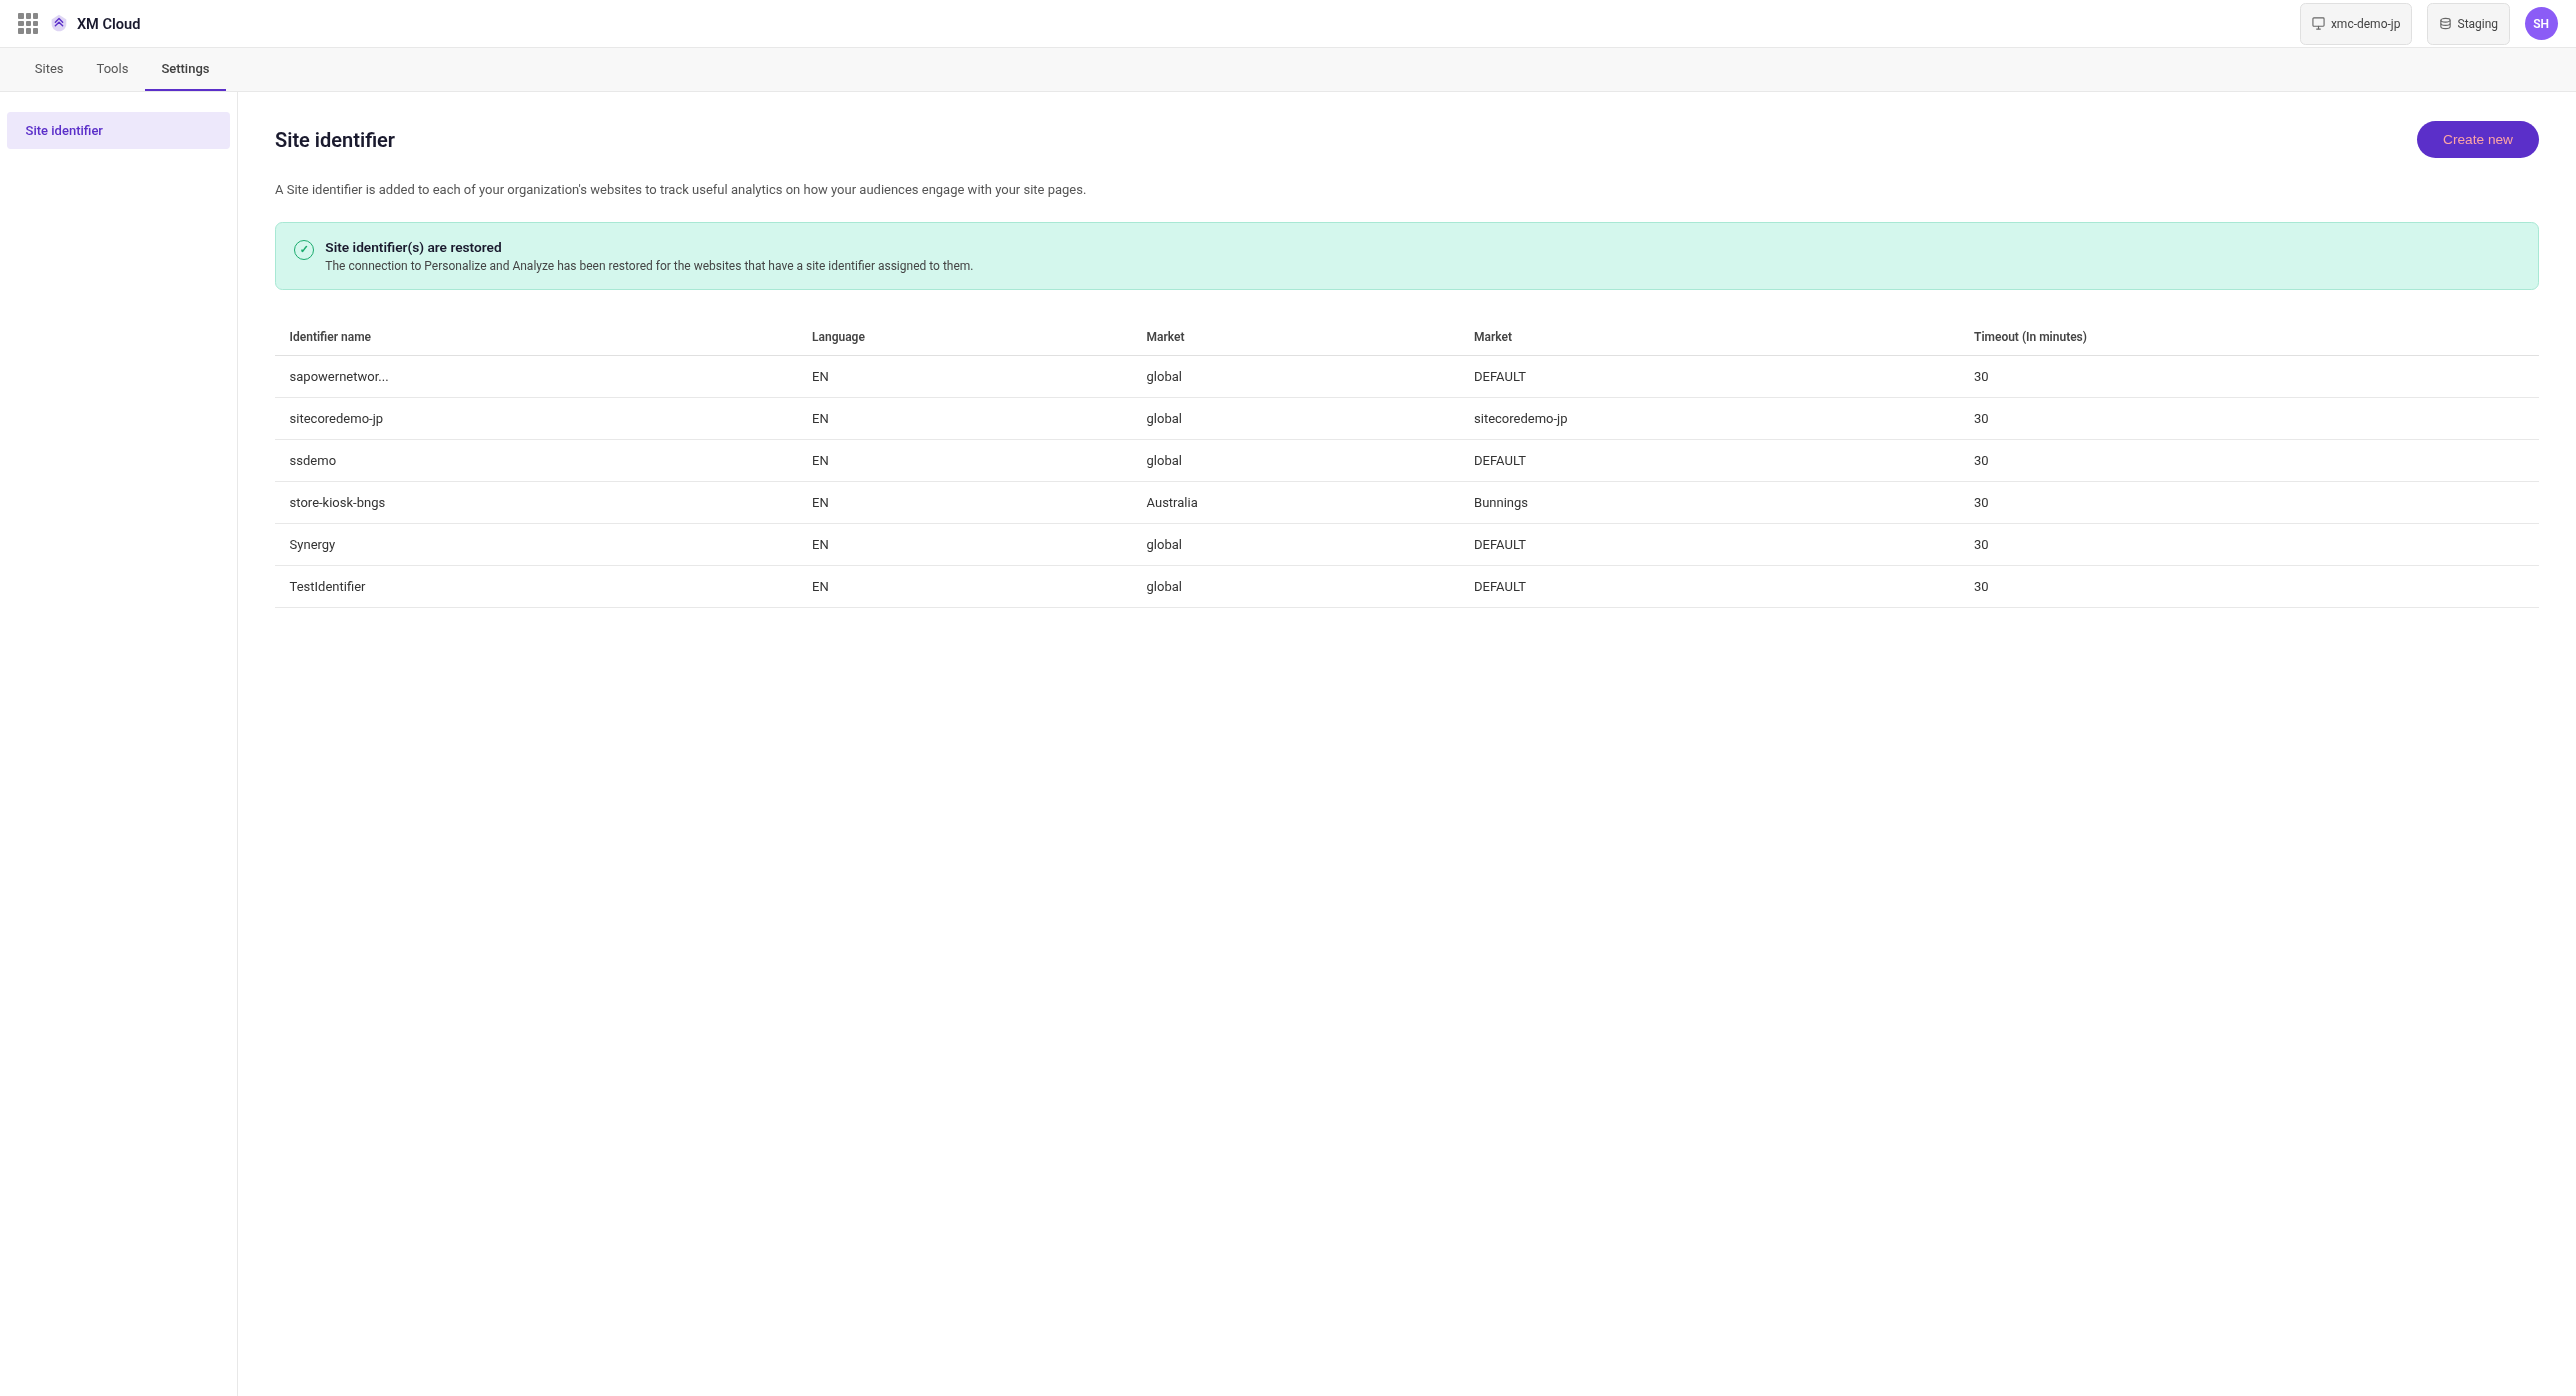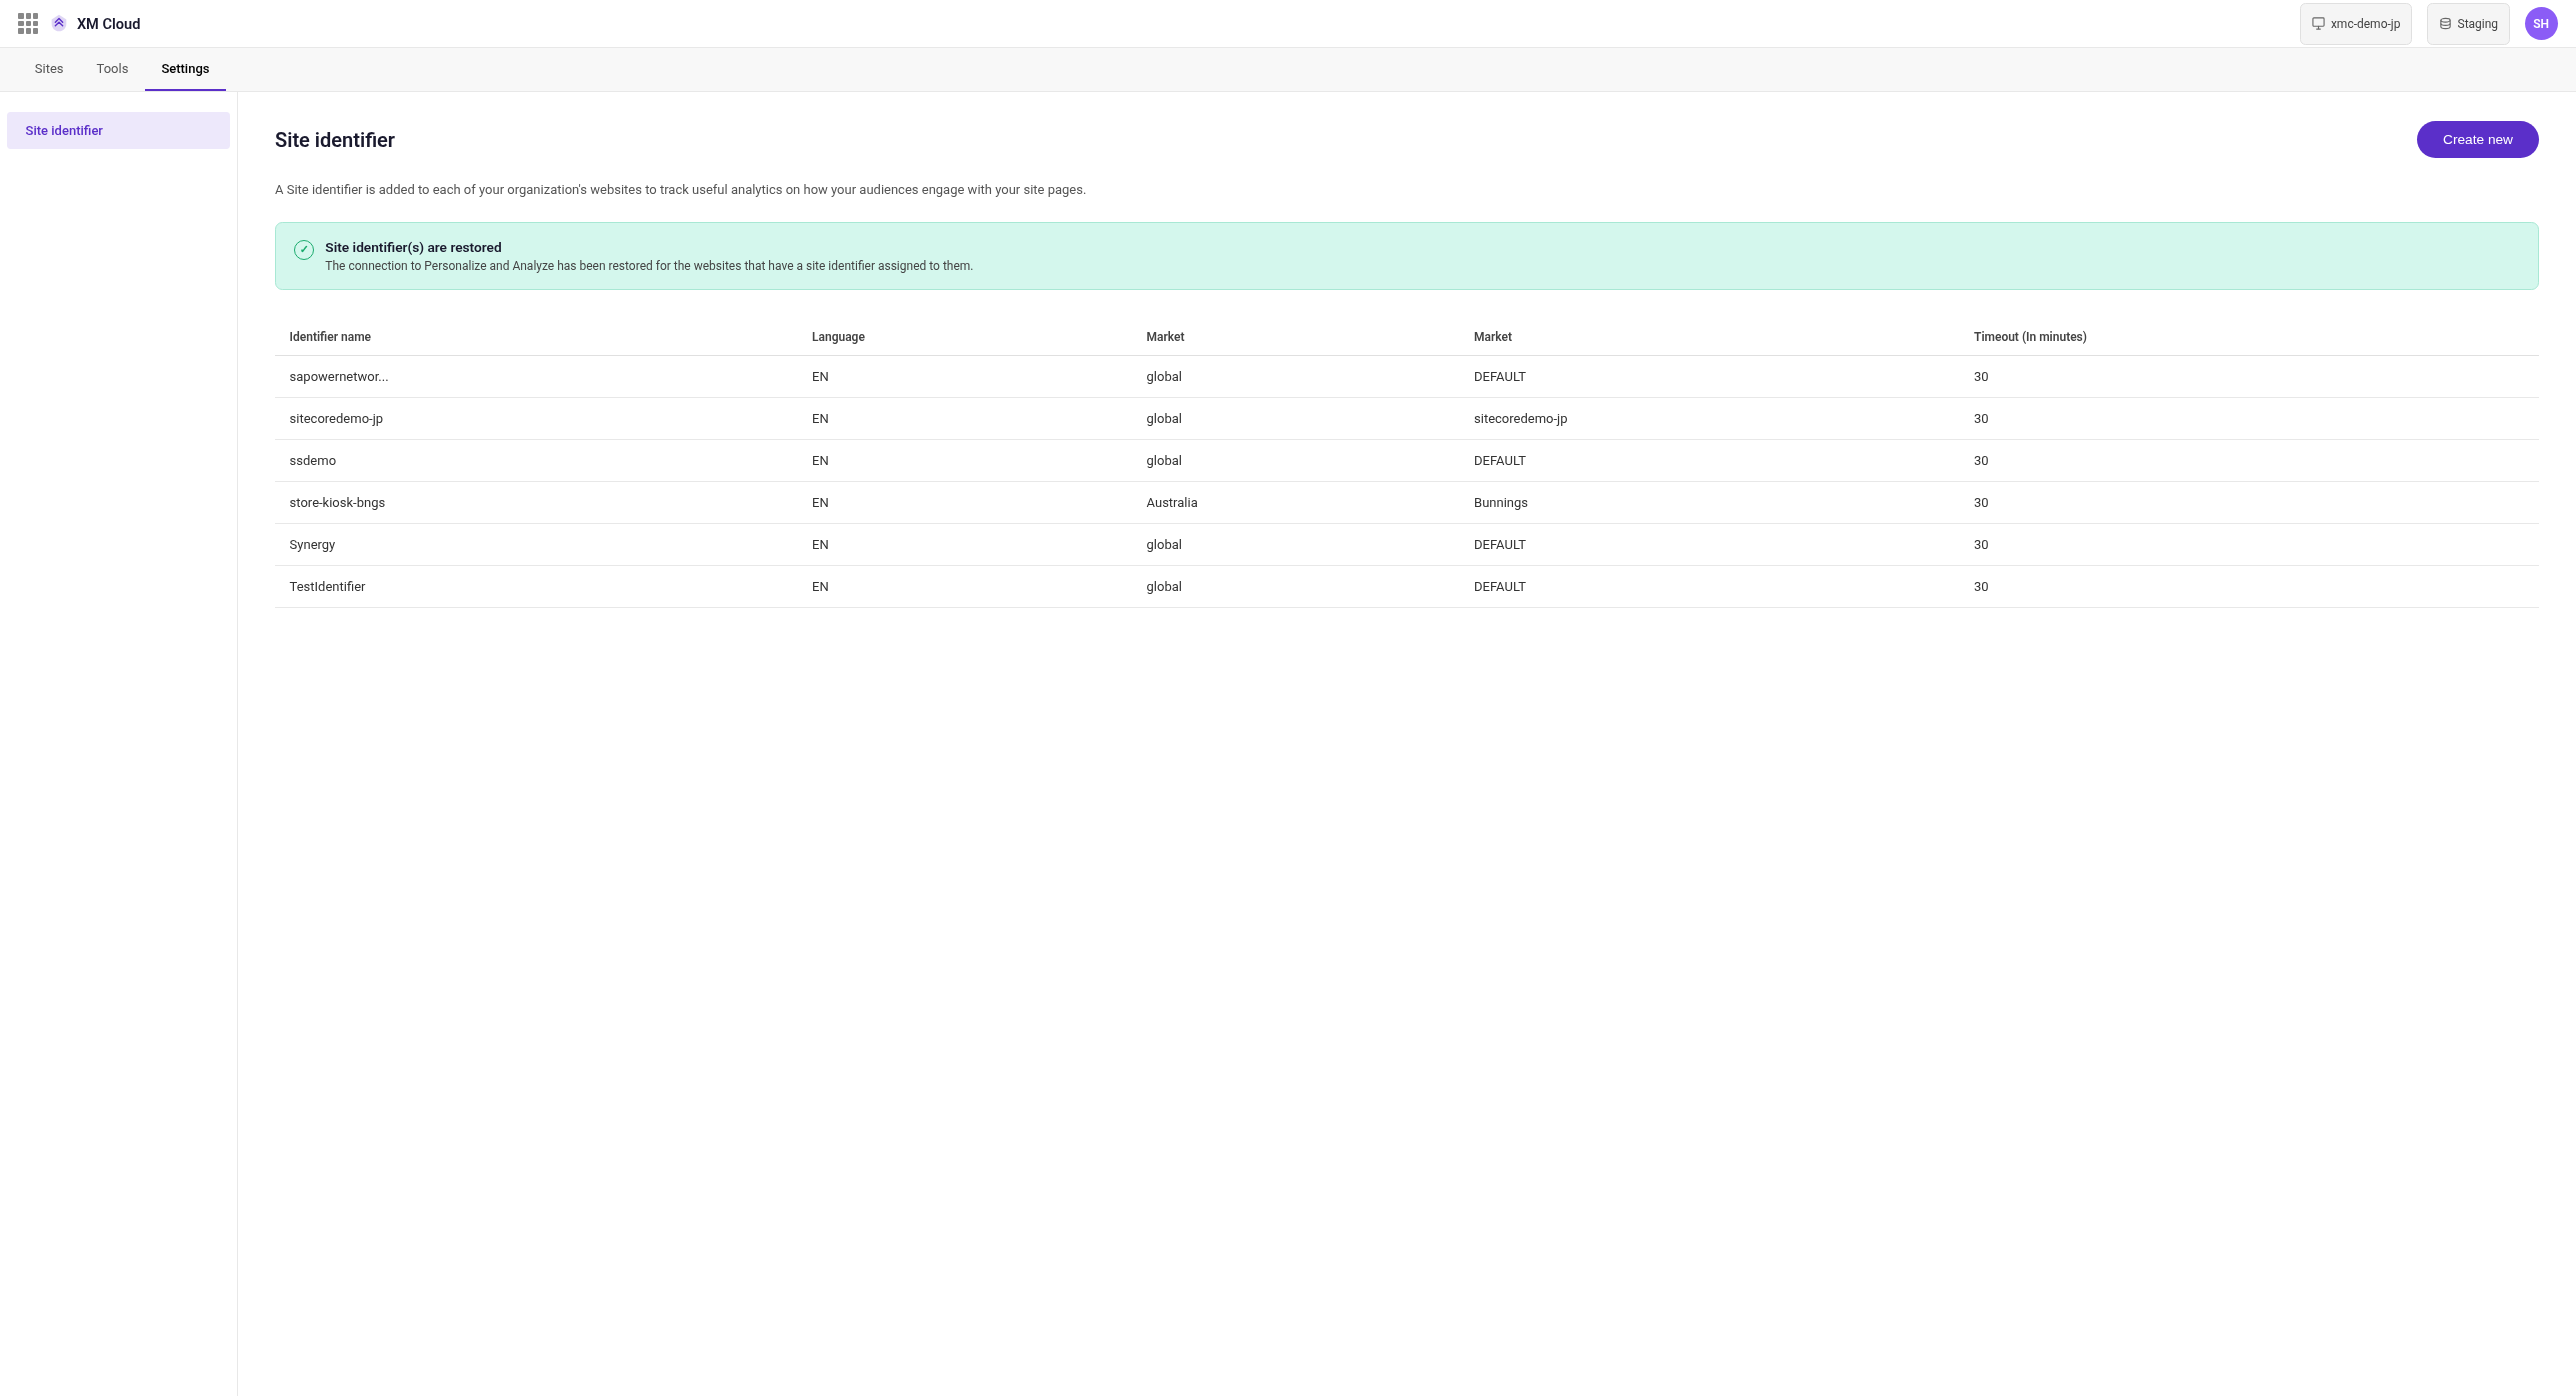--- a/index.html
+++ b/index.html
@@ -36,21 +36,21 @@
       display: flex; align-items: center; gap: 0;
       padding: 0 18.3px; height: 44px; background: #f8f8f8;
       border-bottom: 0.9px solid #e8e8e8;
     }
     .nav-tab {
       padding: 13px 16.5px; font-size: 13px; color: #555;
       cursor: pointer; border-bottom: 2.7px solid transparent;
       text-decoration: none;
     }
     .nav-tab.active {
-      color: #000000; border-bottom: 2.7px solid #5b2fc9; font-weight: 500;
+      color: #404040; border-bottom: 2.7px solid #5b2fc9; font-weight: 500;
     }
 
     
     .layout { display: flex; min-height: calc(100vh - 92px); }
 
     
     .sidebar {
       width: 238px; min-width: 238px; padding: 18.3px 0;
       background: #fff; border-right: 0.9px solid #e8e8e8;
     }
@@ -64,21 +64,21 @@
     }
 
     
     .main { flex: 1; padding: 29px 37px; }
     .main-header {
       display: flex; align-items: center; justify-content: space-between;
       margin-bottom: 22px;
     }
     .page-title { font-size: 20px; font-weight: 600; color: #1a1a2e; }
     .create-btn {
-      background: #5b2fc9; color: #ffffff; border: none;
+      background: #5b2fc9; color: #fca5a5; border: none;
       padding: 11px 26px; border-radius: 22px; font-size: 13.7px;
       font-weight: 500; cursor: pointer; transition: background 0.2s;
     }
 
     .description {
       font-size: 13px; color: #555; margin-bottom: 22px; line-height: 1.5;
     }
 
     
     .alert-banner {

